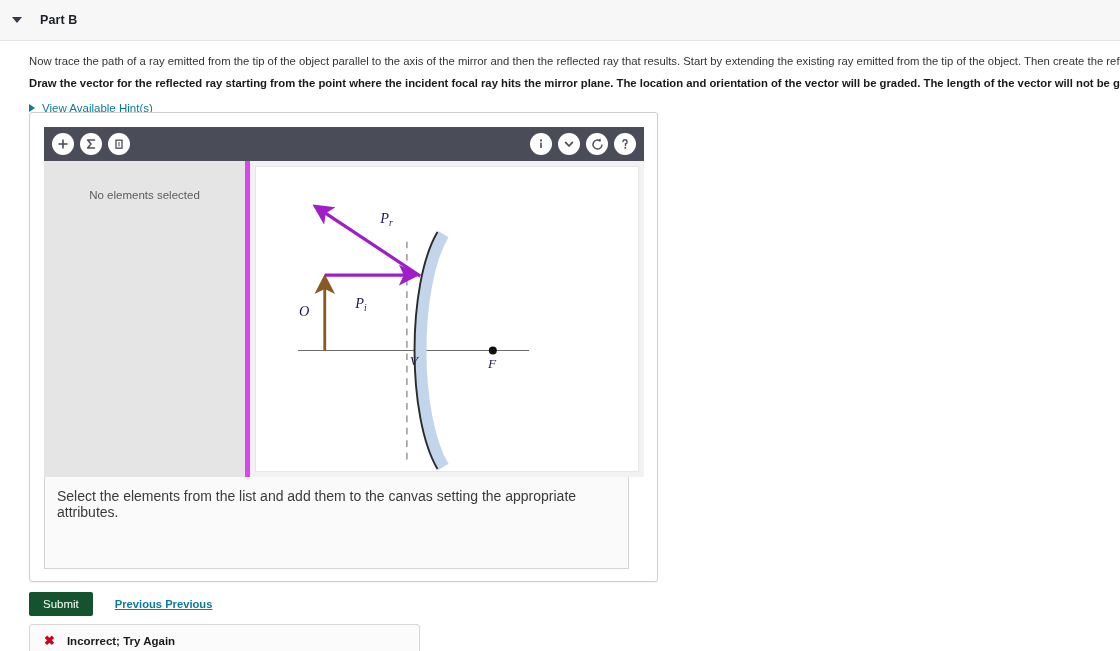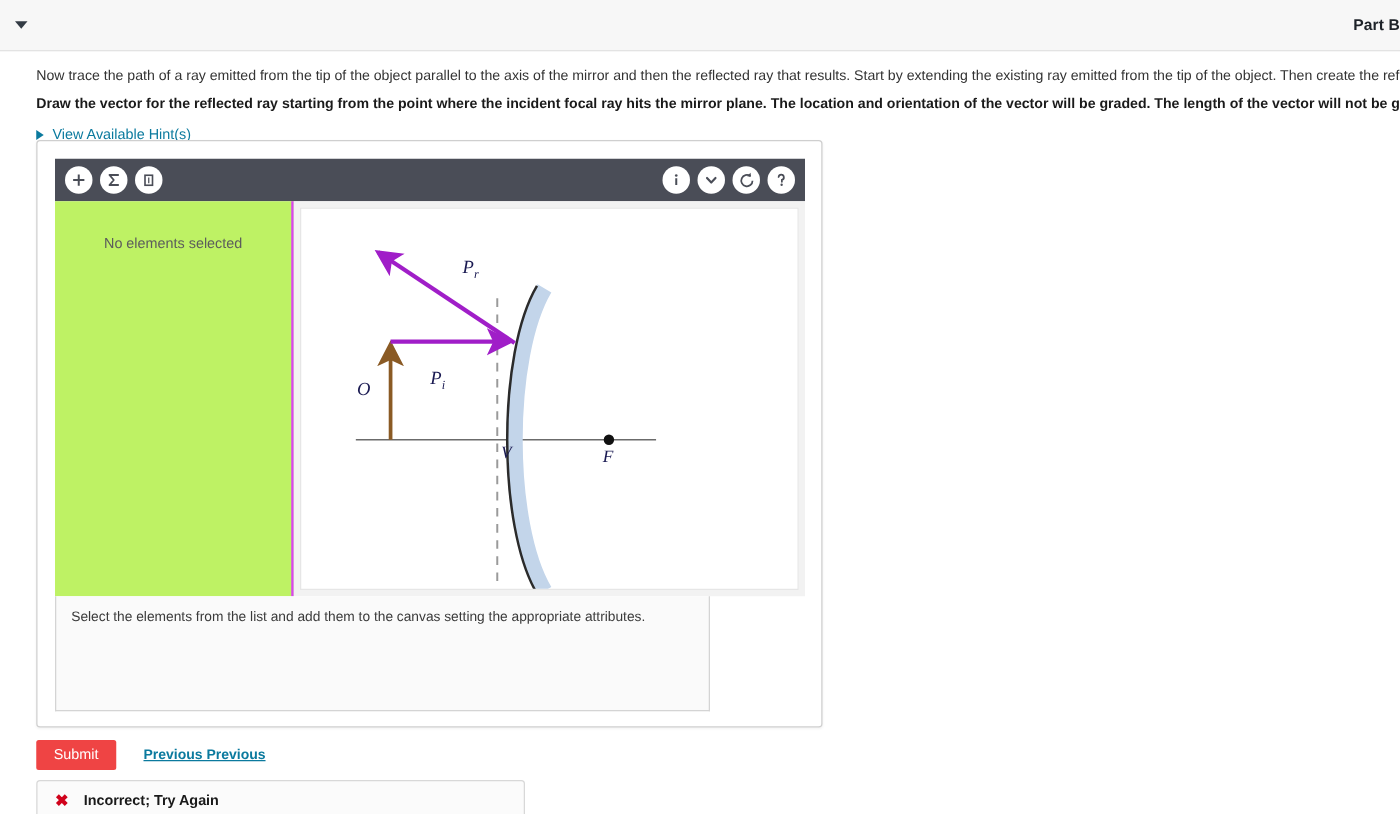--- a/index.html
+++ b/index.html
@@ -14,21 +14,20 @@
   }
 
   
   .part-header {
     height: 41px;
     background: #f7f7f7;
     border-bottom: 1px solid #e3e3e3;
     display: flex;
     align-items: center;
     padding-left: 12px;
-    justify-content: space-between;
   }
   .collapse-tri {
     width: 0; height: 0;
     border-left: 5px solid transparent;
     border-right: 5px solid transparent;
     border-top: 6px solid #333b44;
     margin-right: 18px;
     cursor: pointer;
   }
   .part-title {
@@ -102,23 +101,23 @@
   }
   .tb-btn svg { display: block; }
 
   .wmain {
     position: absolute;
     left: 14px; top: 48px;
     width: 600px; height: 316px;
     display: flex;
   }
   .elem-panel {
-    width: 191px;
-    background: #bef264;
-    border-right: 2px solid #d946ef;
+    width: 206px;
+    background: #e5e5e5;
+    border-right: 5px solid #d946ef;
     padding-top: 28px;
     text-align: center;
   }
   .elem-empty {
     font-size: 11.5px;
     color: #5c5c5c;
   }
   .canvas-area {
     flex: 1;
     background: #f2f2f2;
@@ -127,38 +126,38 @@
   .canvas-inner {
     width: 100%; height: 100%;
     background: #ffffff;
     border: 1px solid #e6e6e6;
     position: relative;
   }
 
   .whint {
     position: absolute;
     left: 14px; top: 364px;
-    width: 524px; height: 92px;
+    width: 585px; height: 92px;
     background: #fafafa;
     border: 1px solid #d4d4d4;
     border-top: none;
-    font-size: 11px;
+    font-size: 14px;
     color: #3a3a3a;
     padding: 11px 12px;
   }
 
   
   .submit-row {
     position: absolute;
     left: 29px; top: 592px;
     display: flex;
     align-items: center;
   }
   .submit-btn {
-    background: #ef4444;
+    background: #14532d;
     color: #ffffff;
     border: none;
     font-family: "Liberation Sans", sans-serif;
     font-size: 11.5px;
     padding: 6px 14px;
     cursor: pointer;
     border-radius: 2px;
   }
   .prev-answers {
     margin-left: 22px;

